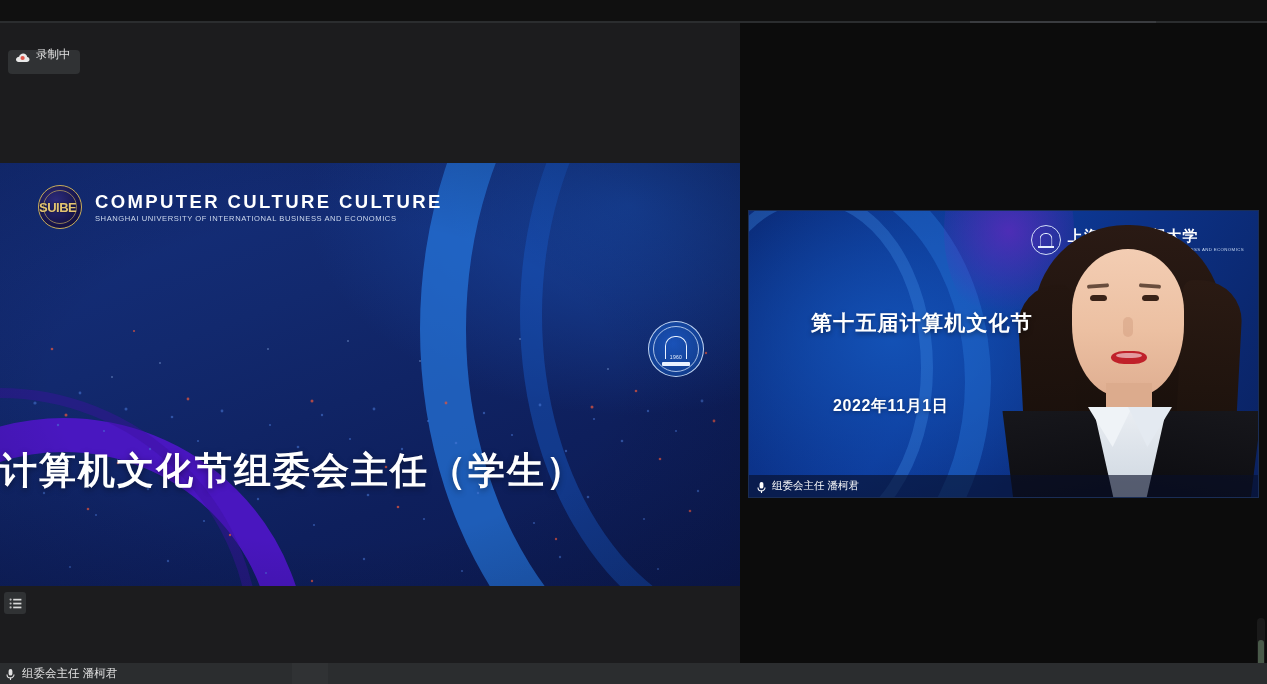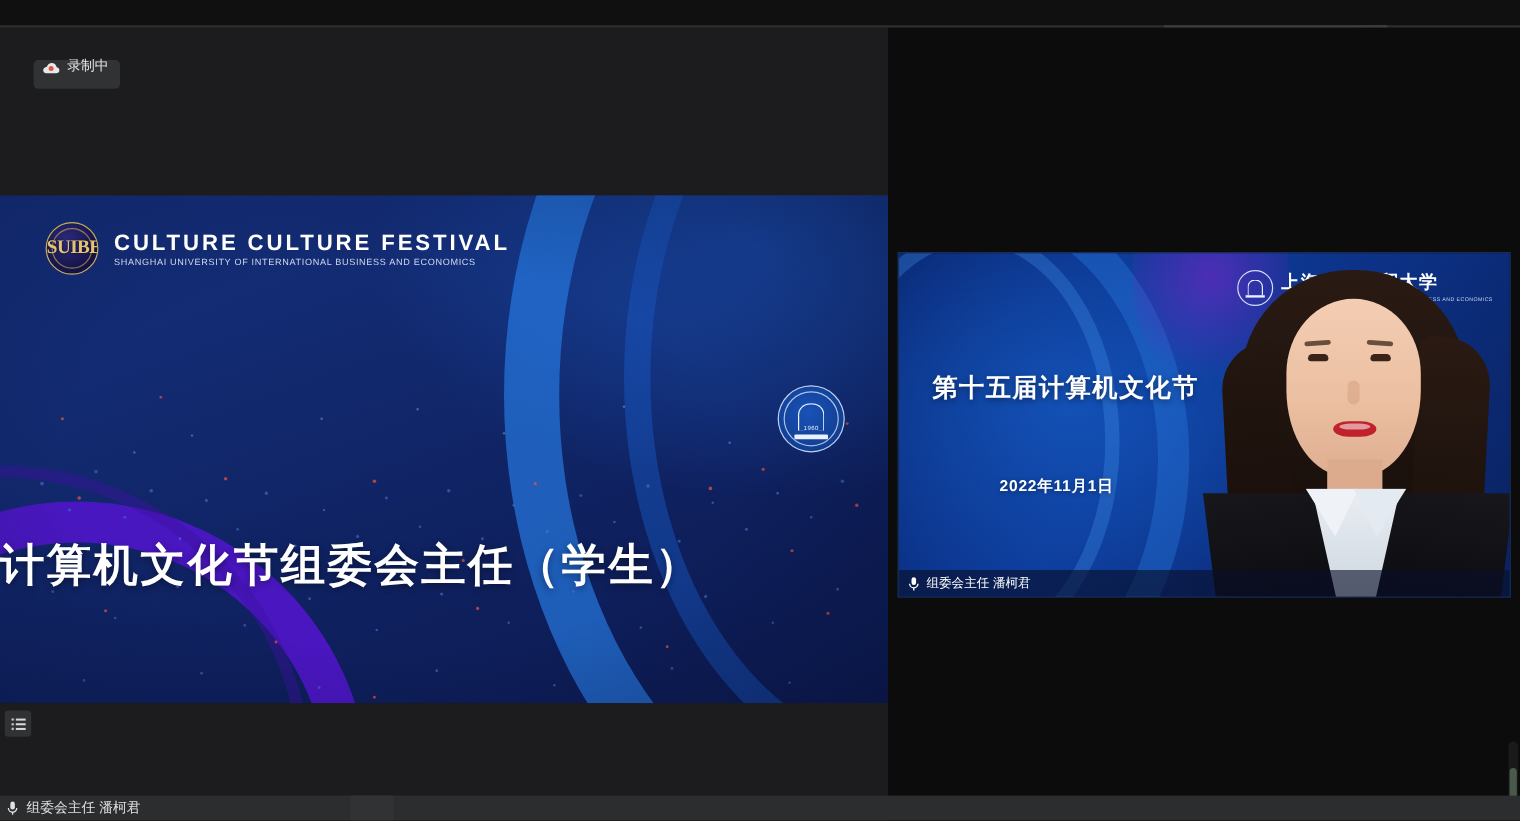--- a/index.html
+++ b/index.html
@@ -74,21 +74,20 @@
     background: #1c1c1e;
   }
   .rec-badge {
     position: absolute; left: 8px; top: 27px;
     height: 24px;
     background: #303234;
     border-radius: 4px;
     display: flex; align-items: center;
     padding: 0 9px 16px 7px;
     box-sizing: border-box;
-    margin-left: 20px;
   }
   .rec-cloud { width: 15px; height: 11px; position: relative; margin-right: 6px; flex:none;}
   .rec-label { color: #e3e3e3; font-size: 11.5px; white-space: nowrap;}
 
   
   .slide {
     position: absolute; left: 0; top: 140px;
     width: 740px; height: 423px;
     overflow: hidden;
     background:
@@ -143,26 +142,25 @@
     margin-right: 13px;
     overflow: hidden;
   }
   .suibe-seal .inner-ring {
     position: absolute; left: 4px; top: 4px; right: 4px; bottom: 4px;
     border-radius: 50%; border: 1px solid rgba(201,173,90,0.65);
   }
   .suibe-seal .word {
     position: absolute; left: 0; right: 0; top: 50%;
     transform: translateY(-50%);
-    text-align: right;
+    text-align: left;
     color: #e3c472;
-    font-size: 16px; font-weight: bold;
+    font-size: 13px; font-weight: bold;
     letter-spacing: -0.5px;
     text-shadow: 0 0 2px rgba(0,0,0,0.6);
-    font-family: Liberation Serif, serif;
   }
   .fest-titles { line-height: 1.15; }
   .fest-main {
     color: #ffffff; font-size: 18.5px; font-weight: bold;
     letter-spacing: 2.4px;
   }
   .fest-sub {
     color: #cdd9ef; font-size: 7.6px;
     letter-spacing: 0.55px;
     margin-top: 3px;
@@ -286,25 +284,25 @@
     line-height:1.1;
   }
   .vt-logo-en {
     color:#c3d6f2; font-size:4.4px; letter-spacing:0.35px; margin-top:2px;
   }
   .vt-title1, .vt-title2 {
     position: absolute; left: 28px;
     color:#ffffff; font-weight:bold; font-size:21px; letter-spacing:1.2px;
     text-shadow: 0 2px 5px rgba(0,0,0,0.45);
   }
-  .vt-title1 { top: 98px; }
+  .vt-title1 { top: 98px; margin-left: 34px; }
   .vt-title2 { top: 131px; }
   .vt-date {
     position:absolute; left: 84px; top: 185px;
-    color:#ffffff; font-size:13px; font-weight:bold; letter-spacing:0.6px;
+    color:#ffffff; font-size:16px; font-weight:bold; letter-spacing:0.6px;
     text-shadow: 0 1px 4px rgba(0,0,0,0.4);
   }
   .vt-person {
     position:absolute; right: 0px; top: 4px;
     width: 256px; height: 282px;
     overflow: hidden;
   }
   .p-hair {
     position:absolute; left: 32px; top: 10px;
     width: 188px; height: 272px;
@@ -571,21 +569,21 @@
         </g>
       </svg>
       <div class="slide-vignette"></div>
 
       <div class="slide-header">
         <div class="suibe-seal">
           <div class="inner-ring"></div>
           <div class="word">SUIBE</div>
         </div>
         <div class="fest-titles">
-          <div class="fest-main">CULTURE CULTURE FESTIVAL</div>
+          <div class="fest-main">COMPUTER CULTURE CULTURE</div>
           <div class="fest-sub">SHANGHAI UNIVERSITY OF INTERNATIONAL BUSINESS AND ECONOMICS</div>
         </div>
       </div>
 
       <div class="univ-seal">
         <div class="ring2"></div>
         <div class="gate"></div>
         <div class="year">1960</div>
         <div class="book"></div>
       </div>

